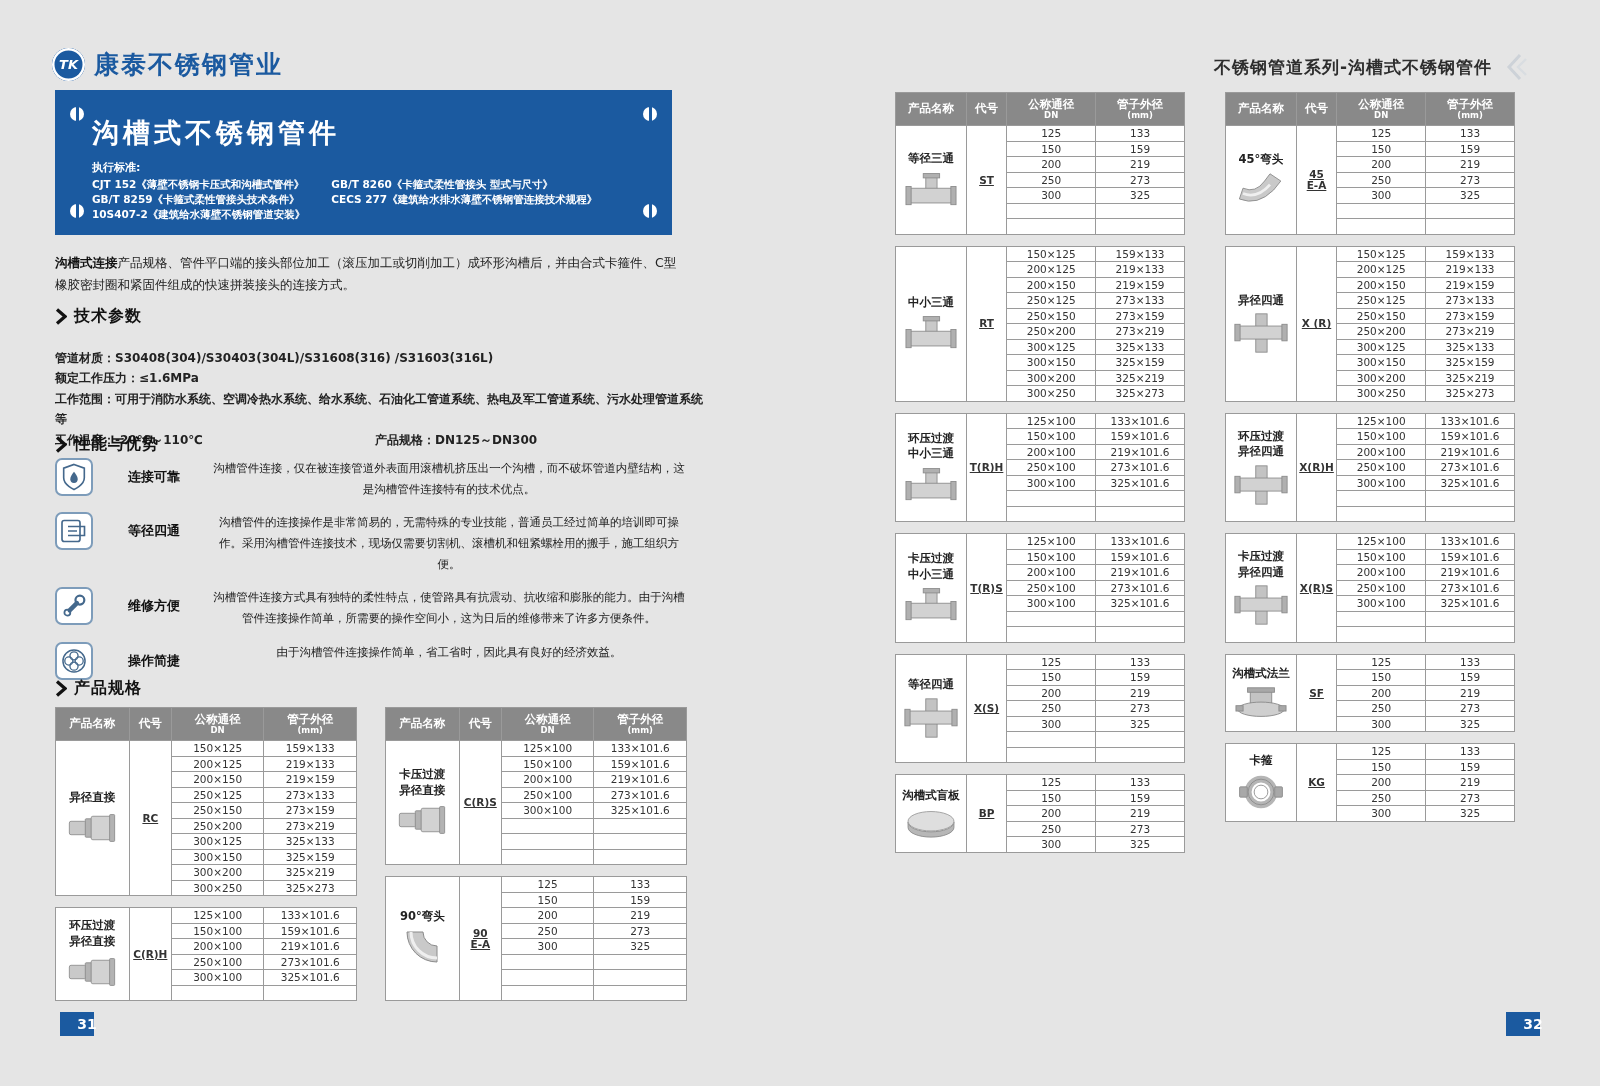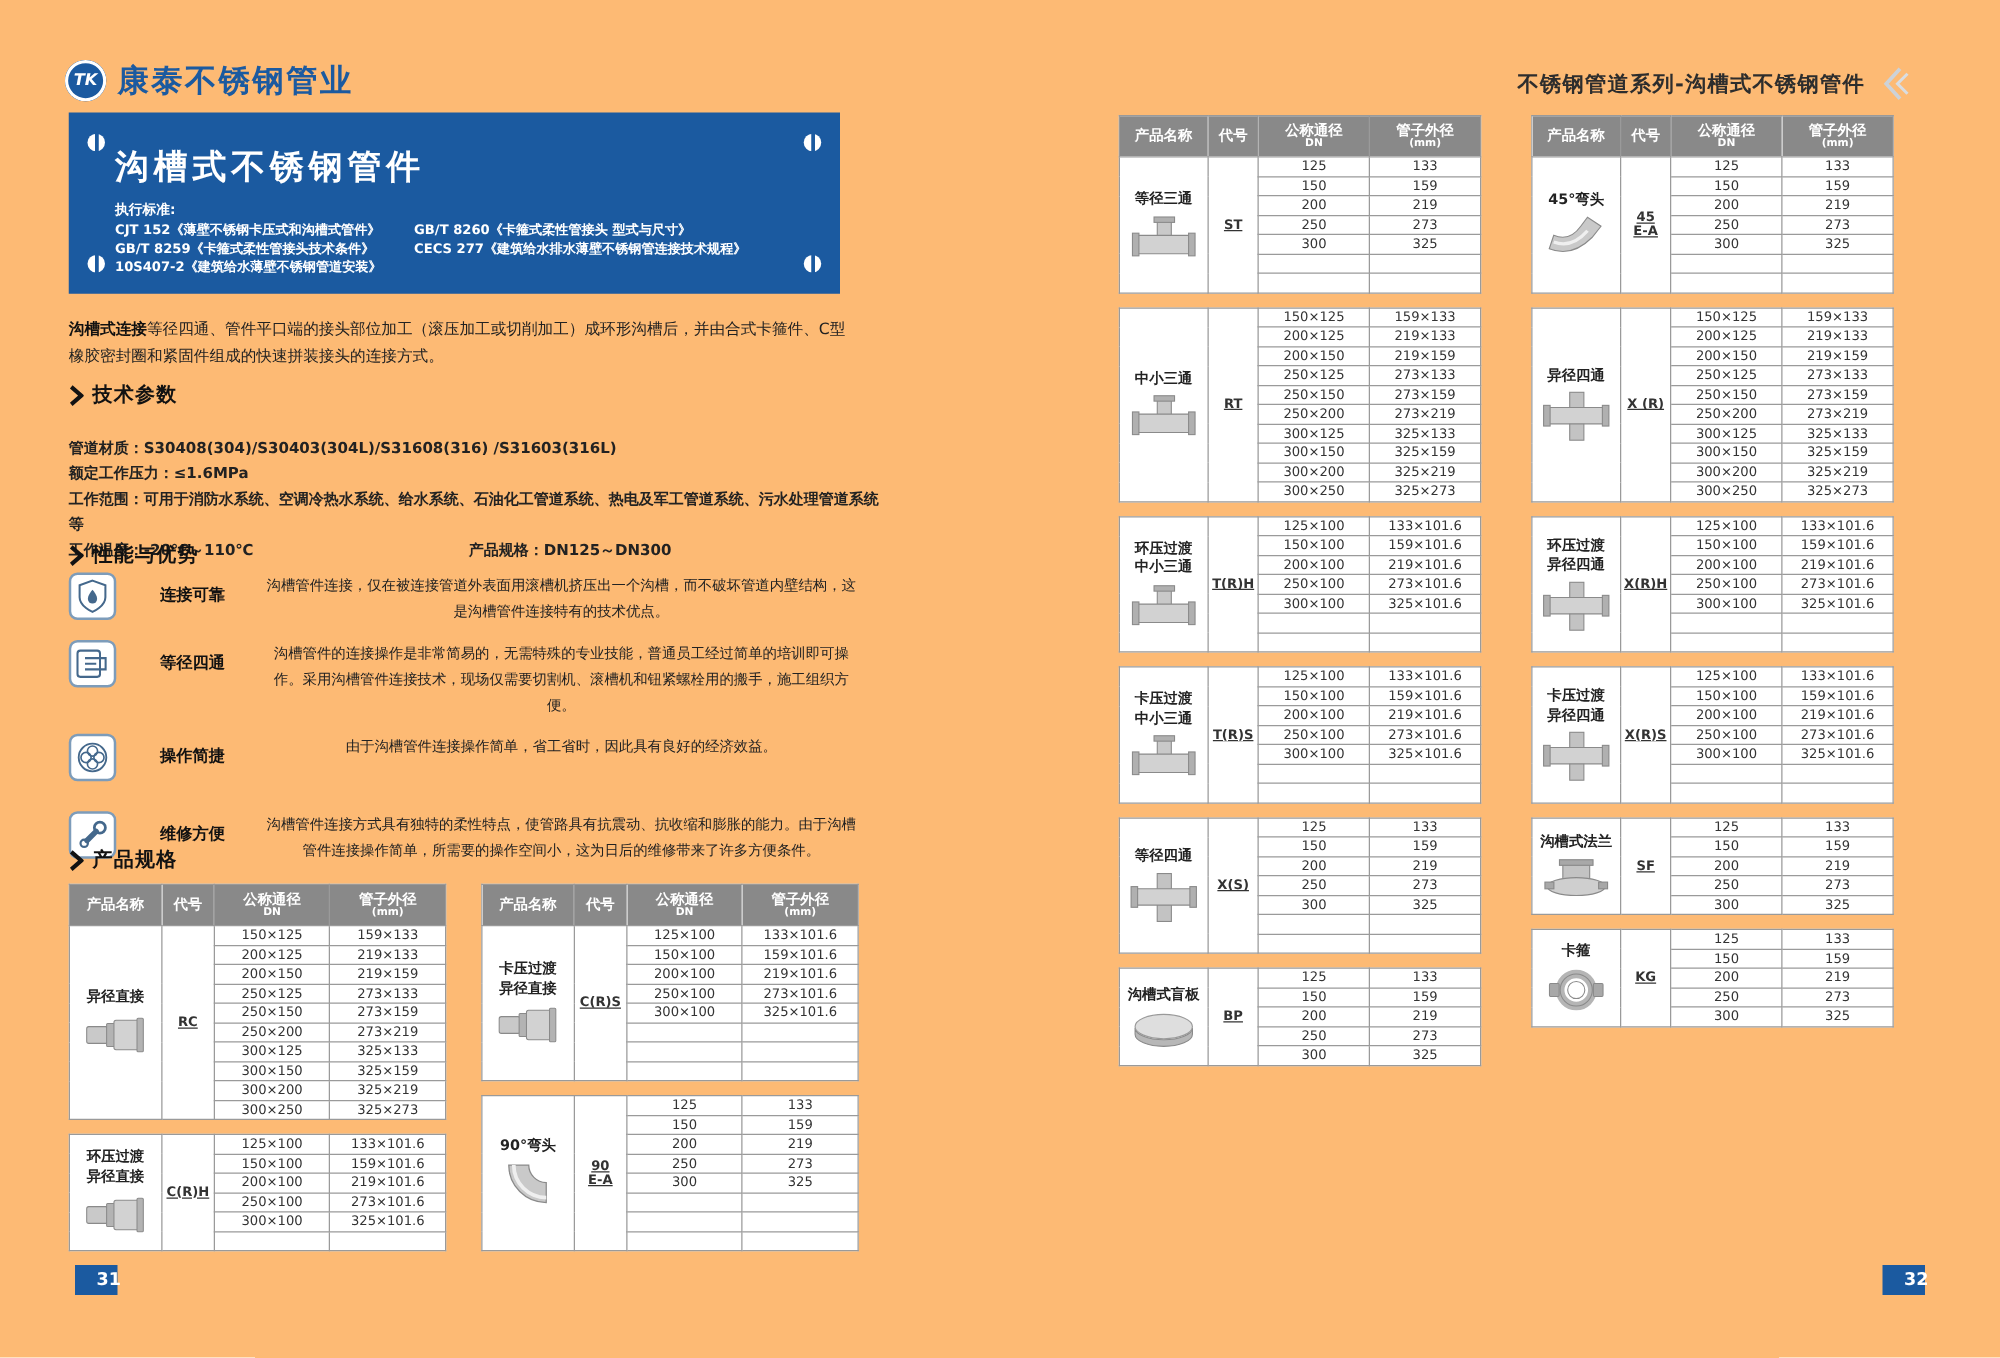--- a/index.html
+++ b/index.html
@@ -1,18 +1,18 @@
 <!DOCTYPE html>
 <html><head>
 <meta charset="utf-8">
 <style>
 *{margin:0;padding:0;box-sizing:border-box;}
 html,body{background:#ffffff;}
 body{font-family:"DejaVu Sans","Liberation Sans",sans-serif;color:#333;}
-.sheet{position:relative;width:1600px;height:1086px;background:#fdba74;overflow:hidden;}
+.sheet{position:relative;width:1600px;height:1086px;background:#e5e5e5;overflow:hidden;}
 
 
 .logo{position:absolute;left:52px;top:48px;display:flex;align-items:center;gap:9px;}
 .logo-badge{width:33px;height:33px;border-radius:50%;background:#1b5aa0;color:#fff;display:flex;align-items:center;justify-content:center;font-weight:bold;font-style:italic;font-size:13px;box-shadow:inset 0 0 0 2.5px #fff,inset 0 0 0 5px #1b5aa0;}
 .logo-text{font-size:25px;font-weight:bold;color:#1b5aa0;letter-spacing:2px;}
 .series-header{position:absolute;right:72px;top:52px;display:flex;align-items:center;gap:12px;}
 .series-title{font-size:17px;font-weight:bold;color:#2d2d2d;letter-spacing:1px;}
 
 
 .banner{position:absolute;left:55px;top:90px;width:617px;height:145px;background:#1b5aa0;color:#fff;}
@@ -93,21 +93,21 @@
         <div>GB/T 8259《卡箍式柔性管接头技术条件》</div>
         <div>10S407-2《建筑给水薄壁不锈钢管道安装》</div>
       </div>
       <div>
         <div>GB/T 8260《卡箍式柔性管接头 型式与尺寸》</div>
         <div>CECS 277《建筑给水排水薄壁不锈钢管连接技术规程》</div>
       </div>
     </div>
   </div>
 
-  <p class="intro"><b>沟槽式连接</b><span>等径四通、管件平口端的接头部位加工（滚压加工或切削加工）成环形沟槽后，并由合式卡箍件、C型橡胶密封圈和紧固件组成的快速拼装接头的连接方式。</span></p>
+  <p class="intro"><b>沟槽式连接</b><span>产品规格、管件平口端的接头部位加工（滚压加工或切削加工）成环形沟槽后，并由合式卡箍件、C型橡胶密封圈和紧固件组成的快速拼装接头的连接方式。</span></p>
 
   <div class="sec-head" style="left:55px;top:306px;">
     <svg width="12" height="17" viewBox="0 0 12 17">
         <path d="M2 1.5 L10 8.5 L2 15.5" fill="none" stroke="#121212" stroke-width="3.2"></path>
       </svg>
     <span>技术参数</span>
   </div>
   <div class="tech">
     <div>管道材质：S30408(304)/S30403(304L)/S31608(316) /S31603(316L)</div>
     <div>额定工作压力：≤1.6MPa</div>
@@ -139,44 +139,44 @@
       <span class="f-icon">
           <svg width="30" height="28" viewBox="0 0 40 36">
             <rect x="4" y="4" width="24" height="28" rx="3" fill="none" stroke="#44688c" stroke-width="2.2"></rect>
             <path d="M12 12 H34 V24 H12" fill="none" stroke="#44688c" stroke-width="2.2"></path>
             <path d="M12 18 H24" stroke="#44688c" stroke-width="2"></path>
           </svg>
         </span>
       <span class="f-title">等径四通</span>
       <span class="f-text">沟槽管件的连接操作是非常简易的，无需特殊的专业技能，普通员工经过简单的培训即可操作。采用沟槽管件连接技术，现场仅需要切割机、滚槽机和钮紧螺栓用的搬手，施工组织方便。</span>
     </div>
+    <div class="feature">
+      <span class="f-icon">
+          <svg width="28" height="28" viewBox="0 0 38 38">
+            <circle cx="27" cy="11" r="6" fill="none" stroke="#44688c" stroke-width="3"></circle>
+            <rect x="8" y="17" width="20" height="6" rx="3" transform="rotate(-45 18 20)" fill="#44688c"></rect>
+            <circle cx="10" cy="28" r="4" fill="none" stroke="#44688c" stroke-width="2.4"></circle>
+          </svg>
+        </span>
+      <span class="f-title">维修方便</span>
+      <span class="f-text">沟槽管件连接方式具有独特的柔性特点，使管路具有抗震动、抗收缩和膨胀的能力。由于沟槽管件连接操作简单，所需要的操作空间小，这为日后的维修带来了许多方便条件。</span>
+    </div>
     <div class="feature short">
       <span class="f-icon">
           <svg width="28" height="28" viewBox="0 0 38 38">
             <circle cx="19" cy="19" r="15" fill="none" stroke="#44688c" stroke-width="2"></circle>
             <circle cx="19" cy="12" r="5.5" fill="none" stroke="#44688c" stroke-width="1.8"></circle>
             <circle cx="26" cy="19" r="5.5" fill="none" stroke="#44688c" stroke-width="1.8"></circle>
             <circle cx="19" cy="26" r="5.5" fill="none" stroke="#44688c" stroke-width="1.8"></circle>
             <circle cx="12" cy="19" r="5.5" fill="none" stroke="#44688c" stroke-width="1.8"></circle>
           </svg>
         </span>
       <span class="f-title">操作简捷</span>
       <span class="f-text">由于沟槽管件连接操作简单，省工省时，因此具有良好的经济效益。</span>
     </div>
-    <div class="feature">
-      <span class="f-icon">
-          <svg width="28" height="28" viewBox="0 0 38 38">
-            <circle cx="27" cy="11" r="6" fill="none" stroke="#44688c" stroke-width="3"></circle>
-            <rect x="8" y="17" width="20" height="6" rx="3" transform="rotate(-45 18 20)" fill="#44688c"></rect>
-            <circle cx="10" cy="28" r="4" fill="none" stroke="#44688c" stroke-width="2.4"></circle>
-          </svg>
-        </span>
-      <span class="f-title">维修方便</span>
-      <span class="f-text">沟槽管件连接方式具有独特的柔性特点，使管路具有抗震动、抗收缩和膨胀的能力。由于沟槽管件连接操作简单，所需要的操作空间小，这为日后的维修带来了许多方便条件。</span>
-    </div>
   </div>
 
   <div class="sec-head" style="left:55px;top:678px;">
     <svg width="12" height="17" viewBox="0 0 12 17">
         <path d="M2 1.5 L10 8.5 L2 15.5" fill="none" stroke="#121212" stroke-width="3.2"></path>
       </svg>
     <span>产品规格</span>
   </div>
 
   <div class="tcol" style="left:55px;top:707px;width:302px;">

